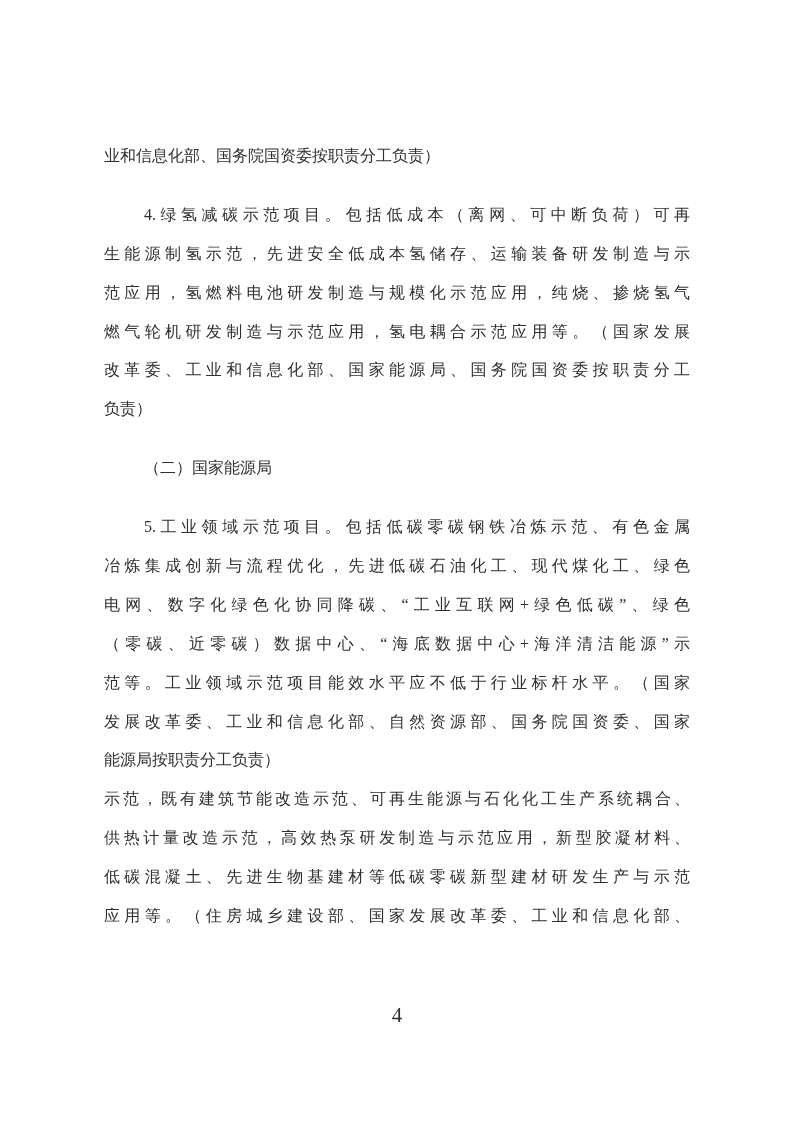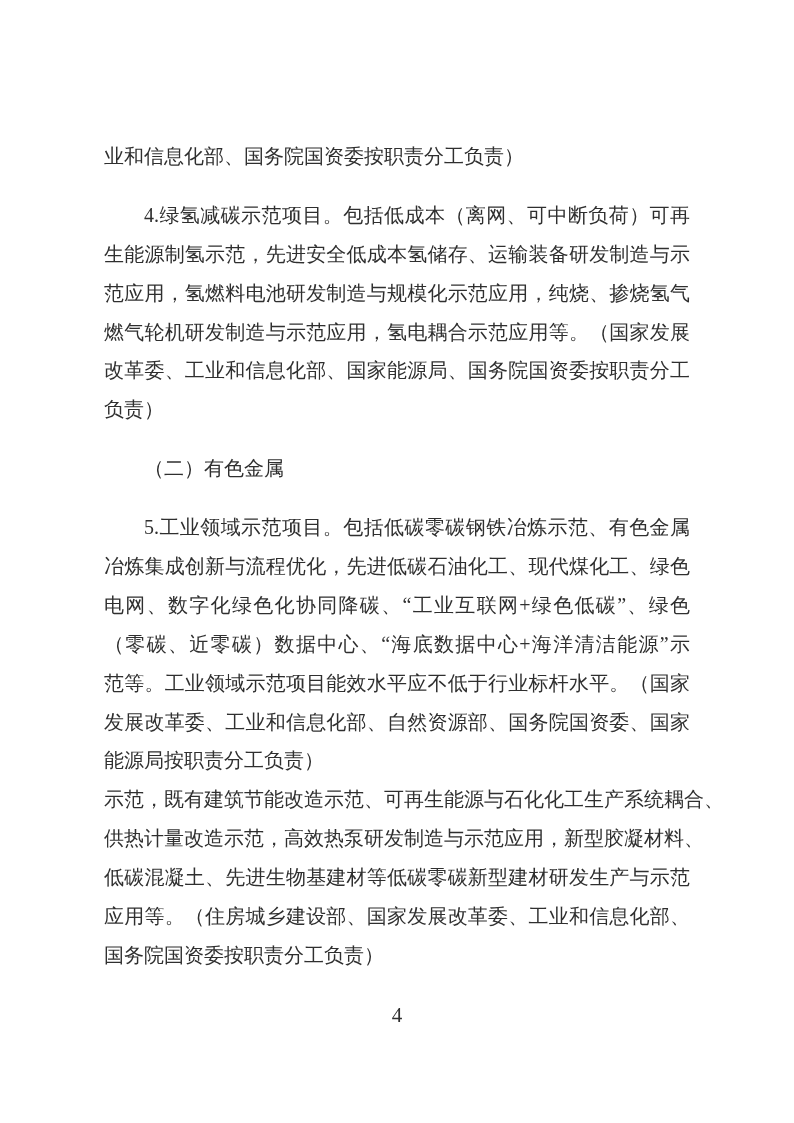--- a/index.html
+++ b/index.html
@@ -10,21 +10,21 @@
     background: #ffffff;
     overflow: hidden;
     font-family: "Liberation Serif", "DejaVu Serif", serif;
     color: #2f2f2f;
   }
   .doc {
     position: absolute;
     left: 104px;
     top: 137px;
     width: 586px;
-    font-size: 20px;
+    font-size: 16px;
   }
   .line {
     height: 38.9px;
     line-height: 38.9px;
     white-space: nowrap;
     text-align: justify;
     text-align-last: justify;
     text-justify: inter-character;
   }
   .line.no-flush {
@@ -50,28 +50,27 @@
 
 <div class="page">
   <div class="doc">
       <div class="line no-flush">业和信息化部、国务院国资委按职责分工负责）</div>
       <div class="line indent">4.绿氢减碳示范项目。包括低成本（离网、可中断负荷）可再</div>
       <div class="line">生能源制氢示范，先进安全低成本氢储存、运输装备研发制造与示</div>
       <div class="line">范应用，氢燃料电池研发制造与规模化示范应用，纯烧、掺烧氢气</div>
       <div class="line">燃气轮机研发制造与示范应用，氢电耦合示范应用等。（国家发展</div>
       <div class="line">改革委、工业和信息化部、国家能源局、国务院国资委按职责分工</div>
       <div class="line no-flush">负责）</div>
-      <div class="line indent no-flush">（二）有色金属</div>
+      <div class="line indent no-flush">（二）国家能源局</div>
       <div class="line indent">5.工业领域示范项目。包括低碳零碳钢铁冶炼示范、有色金属</div>
       <div class="line">冶炼集成创新与流程优化，先进低碳石油化工、现代煤化工、绿色</div>
       <div class="line">电网、数字化绿色化协同降碳、“工业互联网+绿色低碳”、绿色</div>
       <div class="line">（零碳、近零碳）数据中心、“海底数据中心+海洋清洁能源”示</div>
       <div class="line">范等。工业领域示范项目能效水平应不低于行业标杆水平。（国家</div>
       <div class="line">发展改革委、工业和信息化部、自然资源部、国务院国资委、国家</div>
       <div class="line no-flush">能源局按职责分工负责）</div>
       <div class="line">示范，既有建筑节能改造示范、可再生能源与石化化工生产系统耦合、</div>
       <div class="line">供热计量改造示范，高效热泵研发制造与示范应用，新型胶凝材料、</div>
       <div class="line">低碳混凝土、先进生物基建材等低碳零碳新型建材研发生产与示范</div>
       <div class="line">应用等。（住房城乡建设部、国家发展改革委、工业和信息化部、</div>
-      <div class="line no-flush">国务院国资委按职责分工负责）</div>
     </div>
   <div class="page-num">4</div>
 </div>
 
 </body></html>

